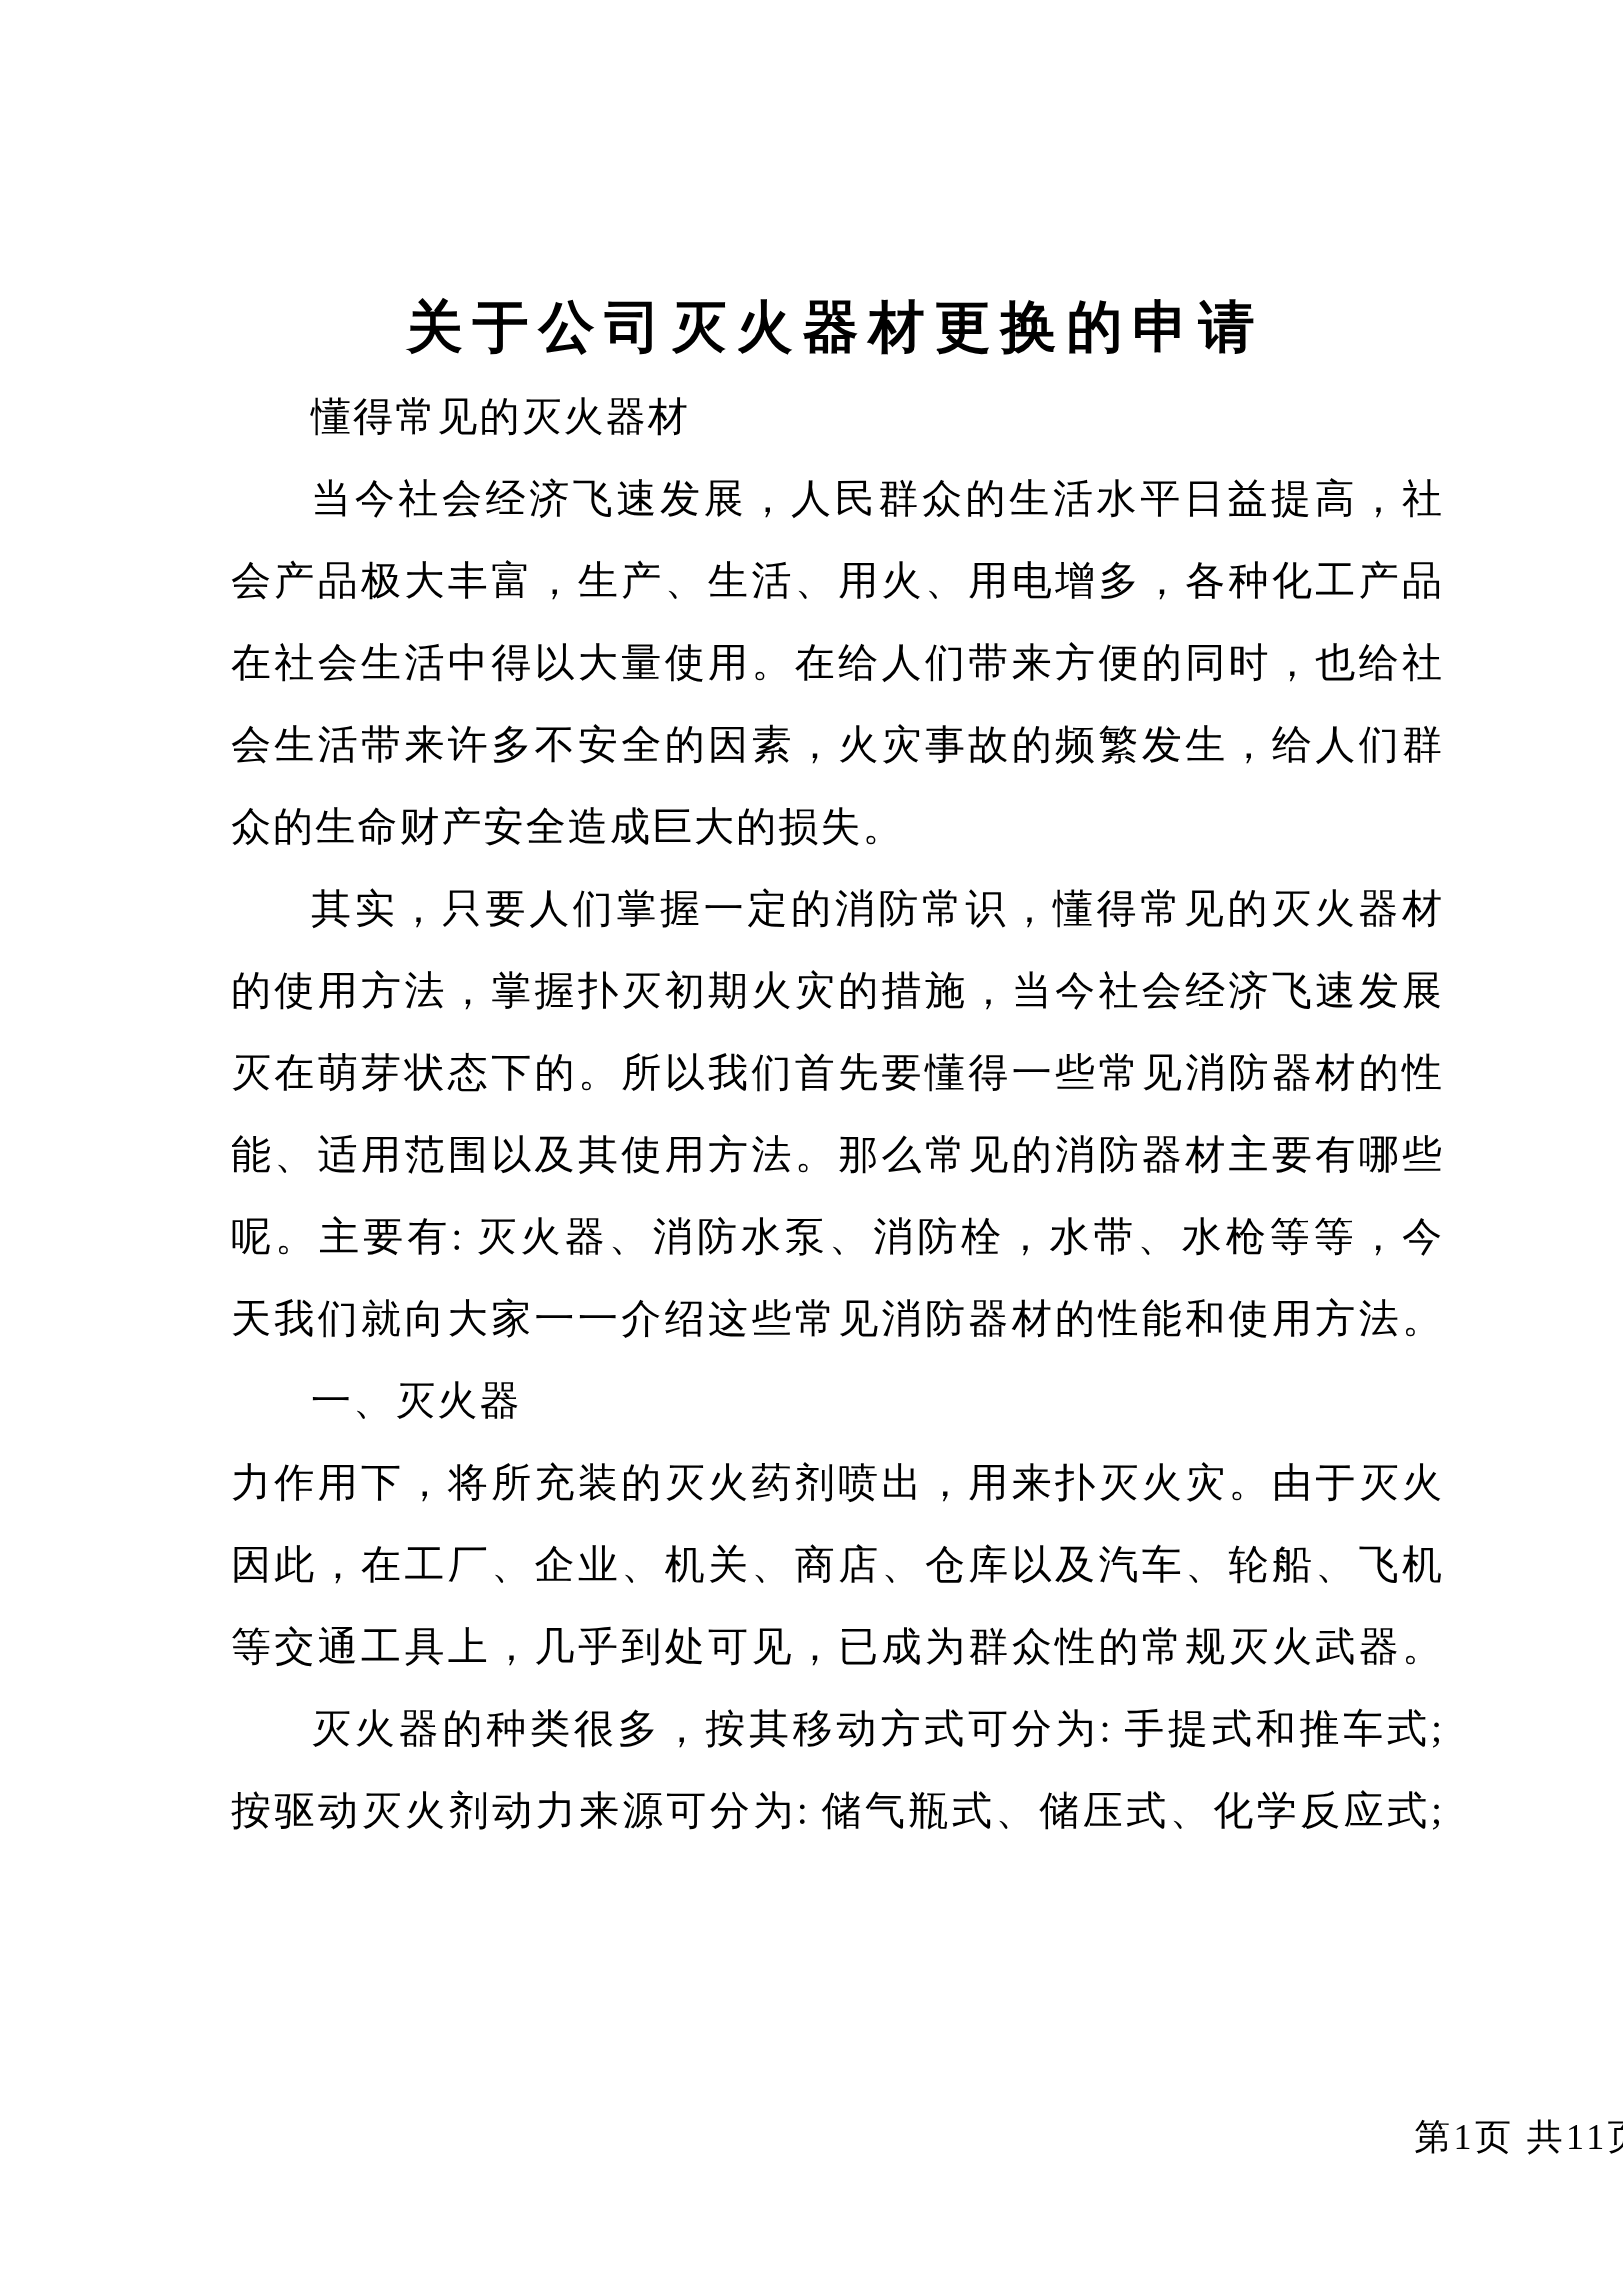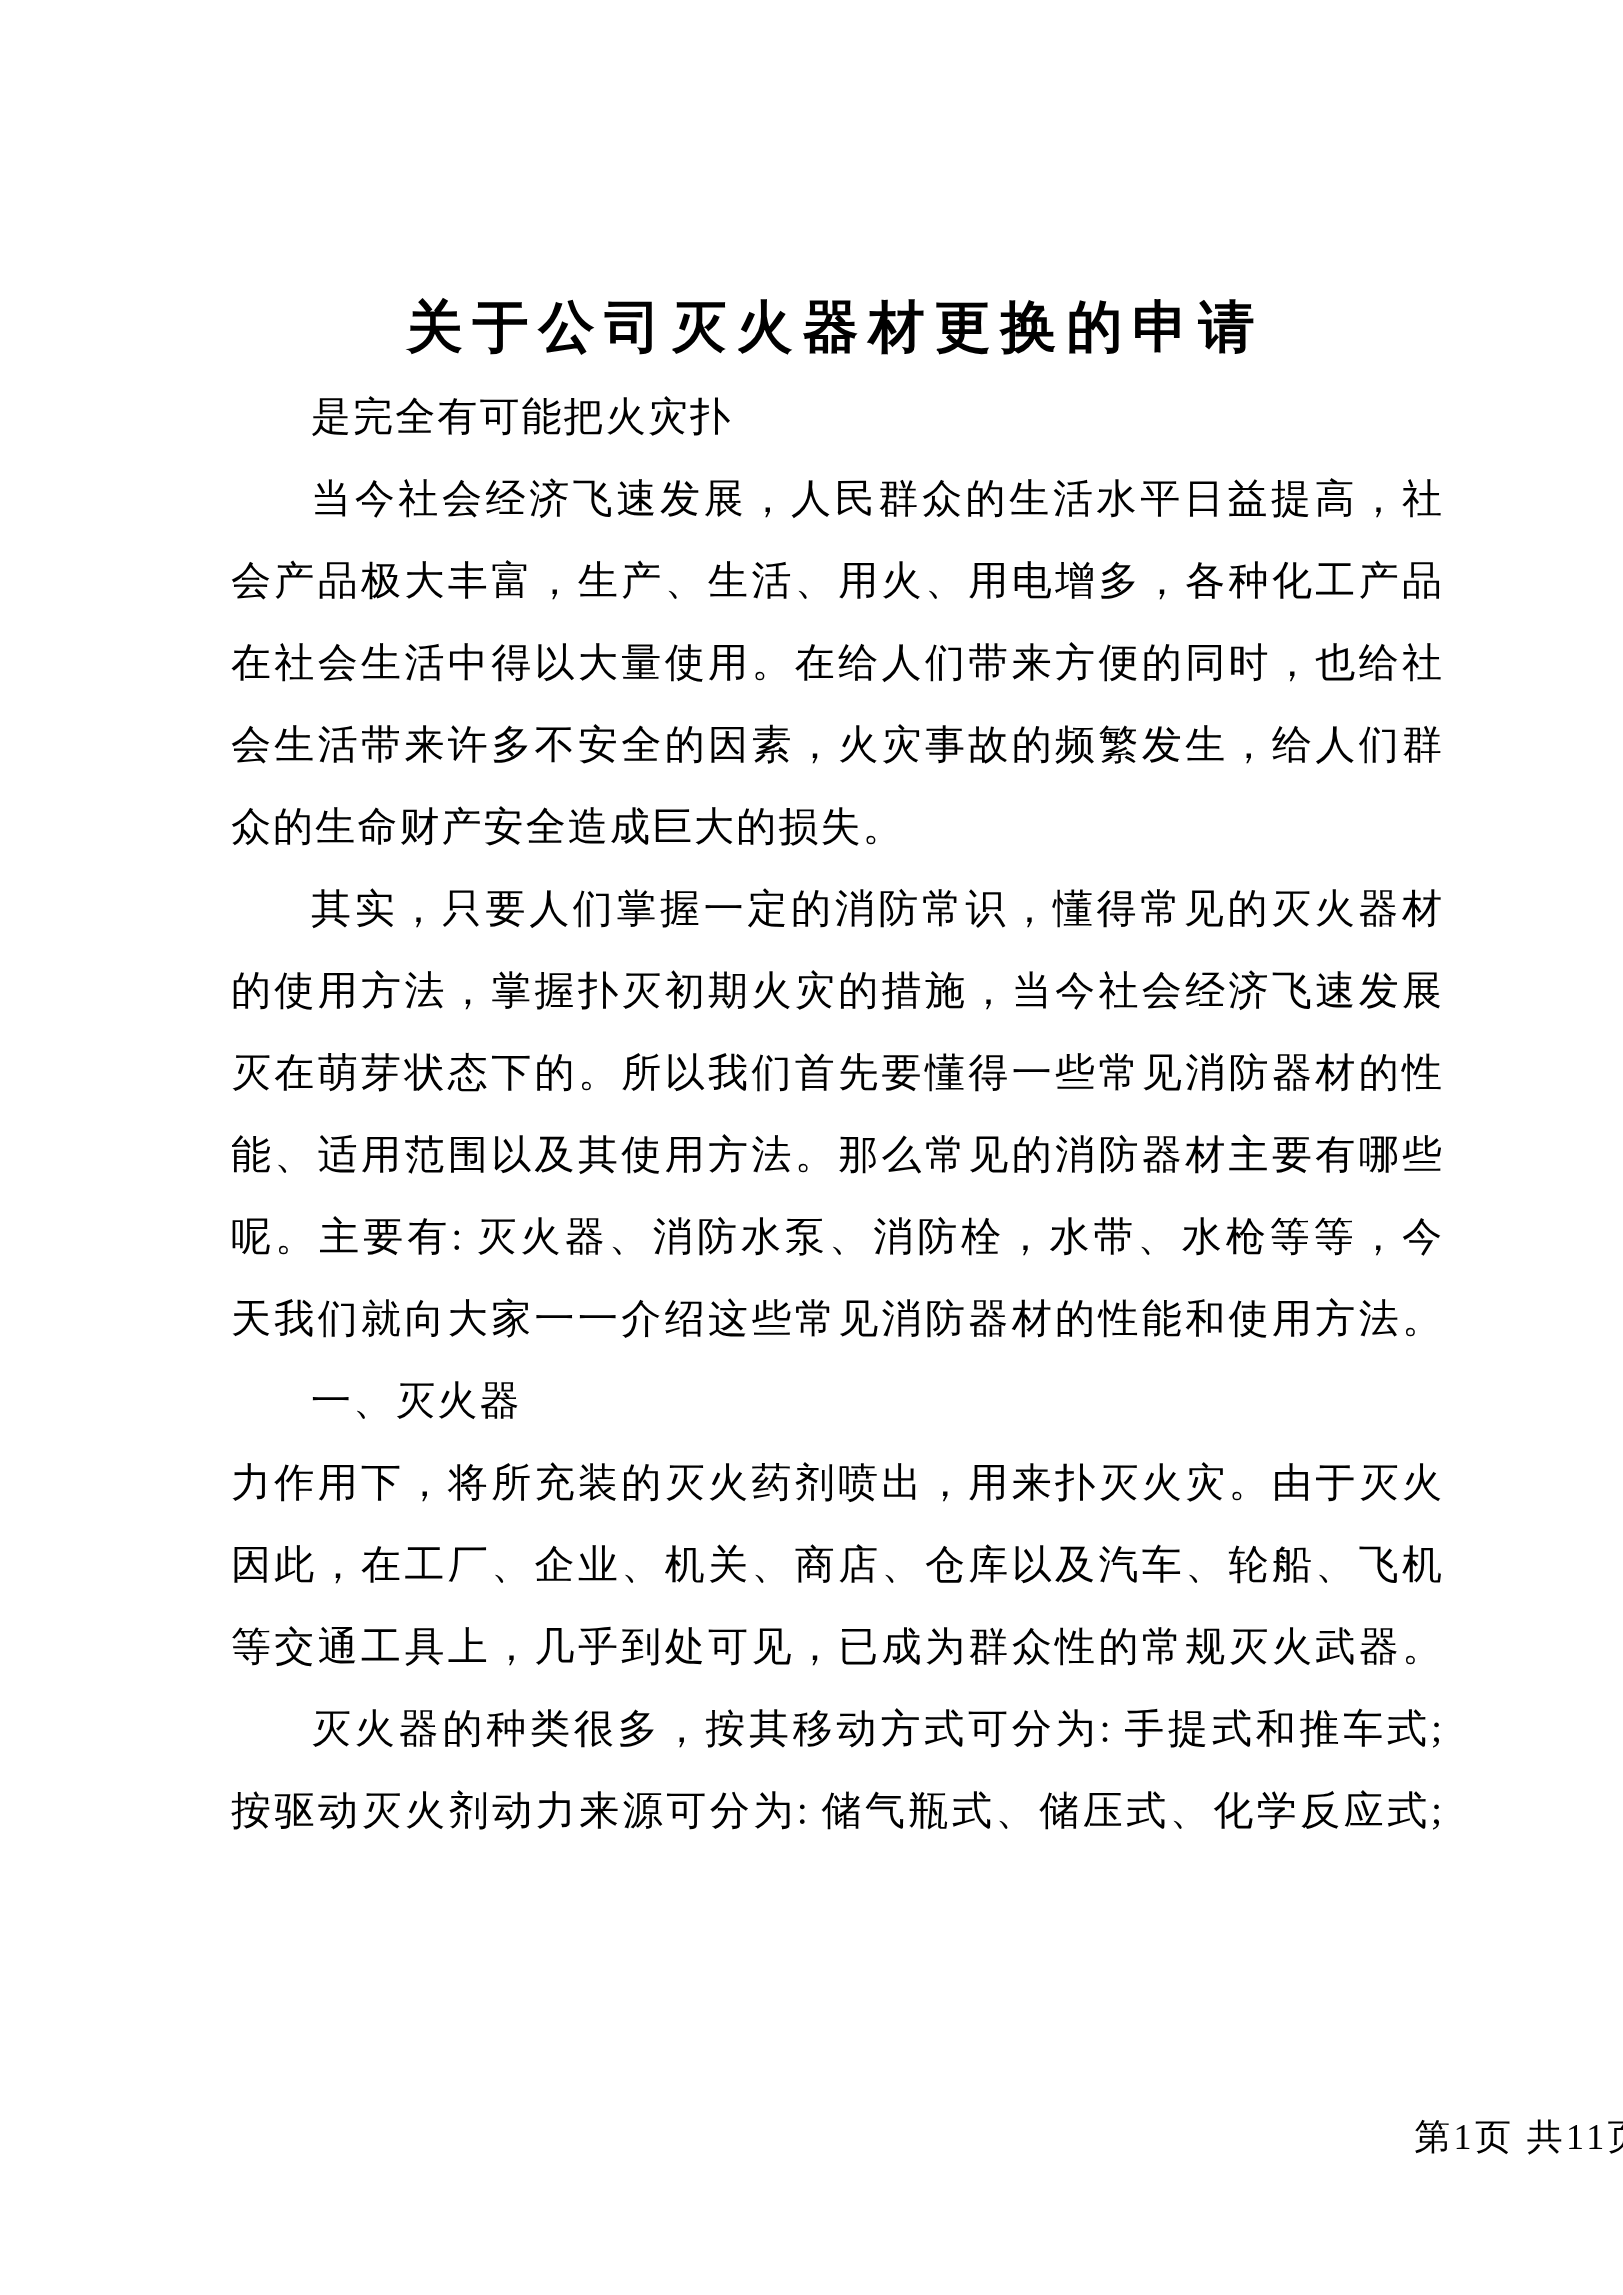--- a/index.html
+++ b/index.html
@@ -64,21 +64,21 @@
     letter-spacing: 3.4px;
   }
 </style>
 </head>
 <body>
 
 <div class="page">
   <div class="doc-title">关于公司灭火器材更换的申请</div>
 
   <div class="body-lines">
-      <div class="line indent">是完全有可能把火灾扑</div>
+      <div class="line indent">懂得常见的灭火器材</div>
       <div class="line indent just">当今社会经济飞速发展，人民群众的生活水平日益提高，社</div>
       <div class="line just">会产品极大丰富，生产、生活、用火、用电增多，各种化工产品</div>
       <div class="line just">在社会生活中得以大量使用。在给人们带来方便的同时，也给社</div>
       <div class="line just">会生活带来许多不安全的因素，火灾事故的频繁发生，给人们群</div>
       <div class="line">众的生命财产安全造成巨大的损失。</div>
       <div class="line indent just">其实，只要人们掌握一定的消防常识，懂得常见的灭火器材</div>
       <div class="line just">的使用方法，掌握扑灭初期火灾的措施，当今社会经济飞速发展</div>
       <div class="line just">灭在萌芽状态下的。所以我们首先要懂得一些常见消防器材的性</div>
       <div class="line just">能、适用范围以及其使用方法。那么常见的消防器材主要有哪些</div>
       <div class="line just">呢。主要有: 灭火器、消防水泵、消防栓，水带、水枪等等，今</div>

